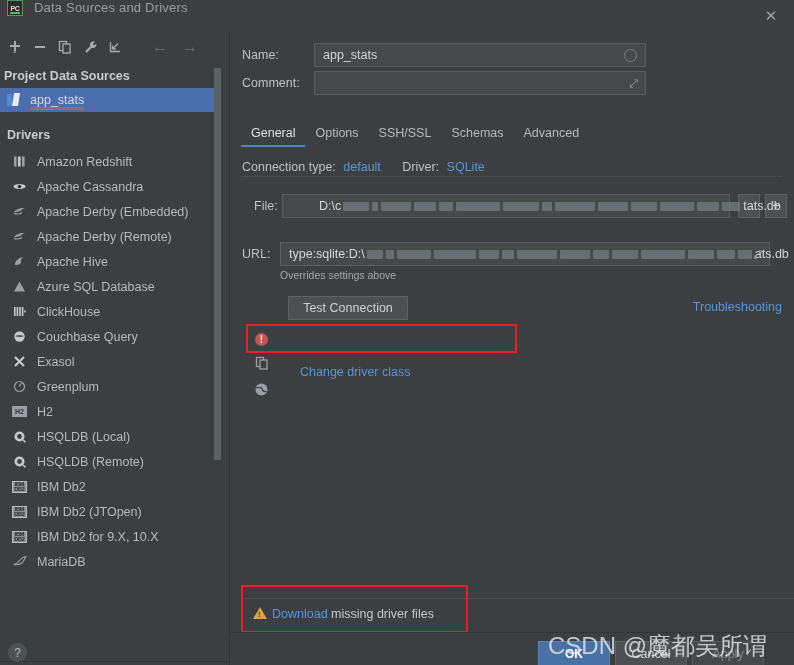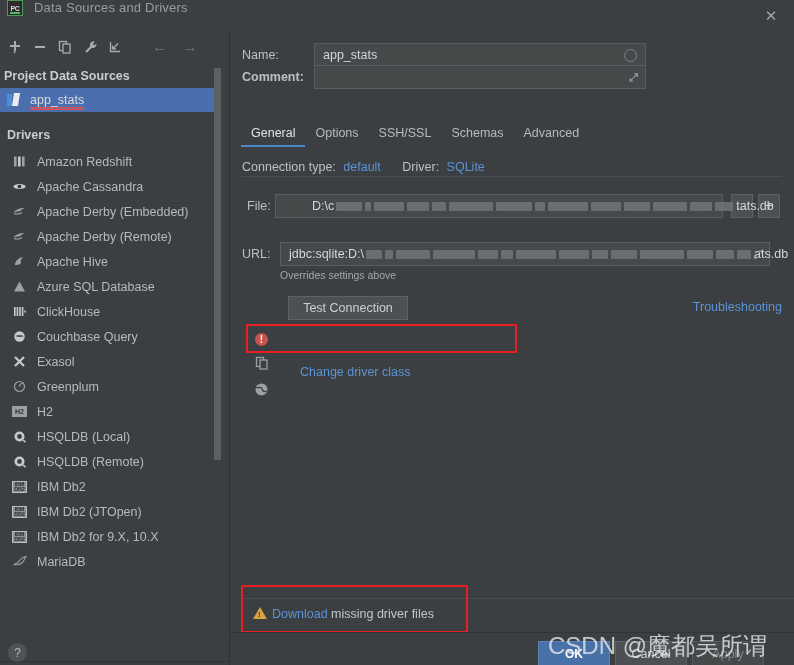--- a/index.html
+++ b/index.html
@@ -432,21 +432,21 @@
   <div class="right-panel">
 
     <div class="frow" style="position:absolute; left:0; top:12px;">
       <div class="flabel" style="width:72px;">Name:</div>
       <div class="finput" style="width:332px;">
         <span class="fval">app_stats</span>
         <span class="circle-ind"></span>
       </div>
     </div>
 
-    <div class="frow" style="position:absolute; left:0; top:34px;font-weight:bold;">
+    <div class="frow" style="position:absolute; left:0; top:40px;">
       <div class="flabel" style="width:72px;">Comment:</div>
       <div class="finput" style="width:332px;">
         <span class="fval"></span>
         <span class="expand-ico">⤢</span>
       </div>
     </div>
 
     <div class="tabs" style="position:absolute; left:0; top:86px;">
       <div class="tab active">General</div>
       <div class="tab">Options</div>
@@ -455,21 +455,21 @@
       <div class="tab">Advanced</div>
     </div>
 
     <div class="conn-row" style="position:absolute; left:0; top:129px;">
       <span>Connection type:</span>
       <span class="lnk" style="margin-left:4px;">default</span>
       <span style="margin-left:18px;">Driver:</span>
       <span class="lnk" style="margin-left:4px;">SQLite</span>
     </div>
 
-    <div class="frow" style="position:absolute; left:5px; top:163px;align-items:center;">
+    <div class="frow" style="position:absolute; left:12px; top:163px;align-items:center;">
       <div class="flabel" style="width:28px;">File:</div>
       <div class="finput" style="width:448px;padding-left:36px;">
         <span class="fval">D:\c</span>
         <span class="redact">
           <i style="width:26px;margin-left:2px"></i>
             <i style="width:6px"></i>
             <i style="width:30px"></i>
             <i style="width:22px"></i>
           <i style="width:14px"></i>
             <i style="width:44px"></i>
@@ -484,21 +484,21 @@
         </span>
         <span class="fval">tats.db</span>
       </div>
       <div class="small-btn" style="margin-left:8px;">…</div>
       <div class="small-btn" style="margin-left:5px;">+</div>
     </div>
 
     <div class="frow" style="position:absolute; left:0; top:211px;">
       <div class="flabel" style="width:38px;">URL:</div>
       <div class="finput" style="width:490px;">
-        <span class="fval">jdbc:sqlite:D:\</span>
+        <span class="fval">type:sqlite:D:\</span>
         <span class="redact">
           <i style="width:16px;margin-left:2px"></i>
             <i style="width:8px"></i>
             <i style="width:34px"></i>
             <i style="width:42px"></i>
           <i style="width:20px"></i>
             <i style="width:12px"></i>
             <i style="width:40px"></i>
             <i style="width:30px"></i>
           <i style="width:16px"></i>

